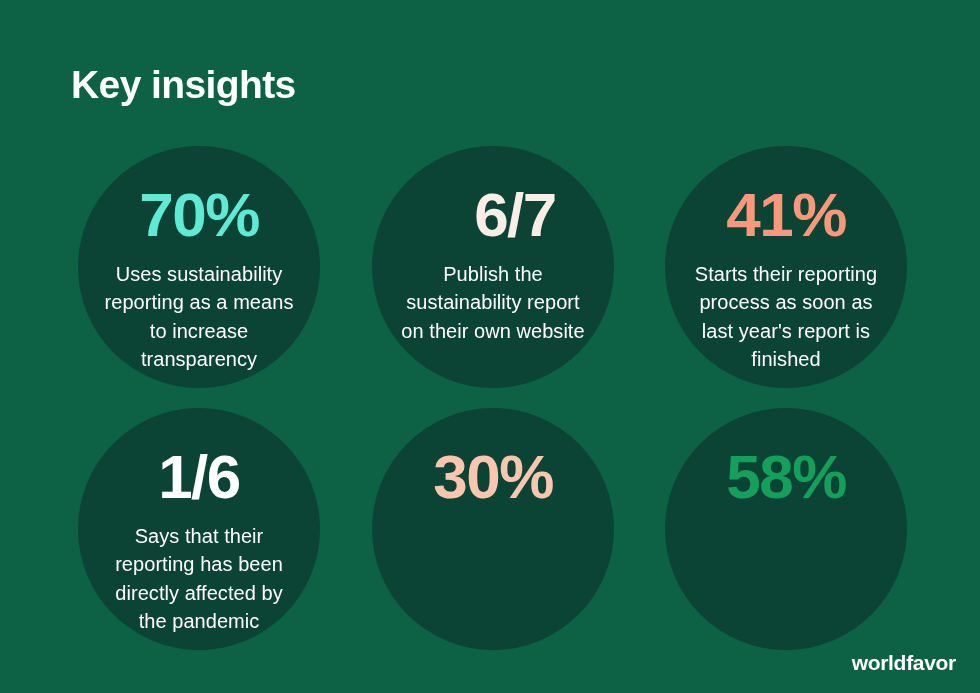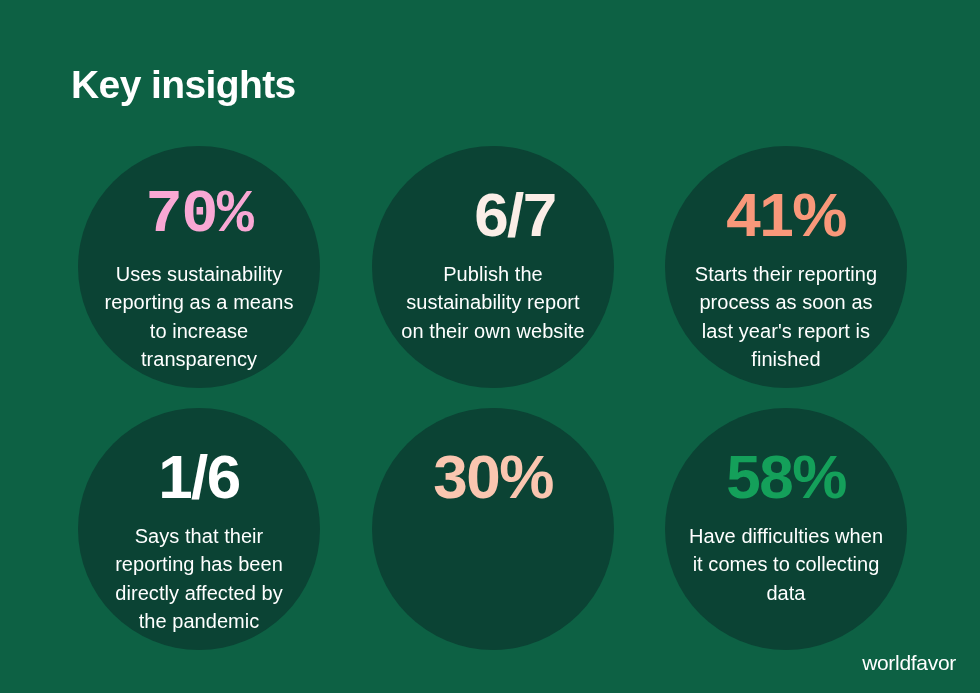--- a/index.html
+++ b/index.html
@@ -74,35 +74,35 @@
     font-weight: normal;
     letter-spacing: 0.05px;
   }
   .logo {
     position: absolute;
     right: 24px;
     bottom: 20px;
     font-size: 21px;
     color: #ffffff;
     letter-spacing: -0.3px;
-    font-weight: normal;
+    font-weight: bold;
     line-height: 1;
   }
 </style>
 </head>
 <body>
 
 <div class="slide" style="background: rgb(13, 97, 68);">
 
   <div class="page-title">Key insights</div>
 
   <div class="grid">
 
     <div class="stat-circle row-0 col-0" style="background: rgb(11, 67, 52);">
-      <div class="stat-value" style="color: #f9a8d4; font-family: Liberation Mono, monospace;">70%</div>
+      <div class="stat-value" style="color: #5eead4;">70%</div>
       <div class="stat-caption">Uses sustainability reporting as a means to increase transparency</div>
     </div>
 
     <div class="stat-circle row-0 col-1" style="background: rgb(11, 67, 52);">
       <div class="stat-value" style="color: rgb(251, 238, 231); margin-left: 44px;">6/7</div>
       <div class="stat-caption">Publish the sustainability report on their own website</div>
     </div>
 
     <div class="stat-circle row-0 col-2" style="background: rgb(11, 67, 52);">
       <div class="stat-value" style="color: rgb(249, 152, 122);">41%</div>
@@ -113,20 +113,19 @@
       <div class="stat-value" style="color: rgb(255, 255, 255);">1/6</div>
       <div class="stat-caption">Says that their reporting has been directly affected by the pandemic</div>
     </div>
 
     <div class="stat-circle row-1 col-1" style="background: rgb(11, 67, 52);">
       <div class="stat-value" style="color: rgb(250, 198, 176);">30%</div>
     </div>
 
     <div class="stat-circle row-1 col-2" style="background: rgb(11, 67, 52);">
       <div class="stat-value" style="color: rgb(20, 160, 90);">58%</div>
-      <div class="stat-caption">Have difficulties when it comes to collecting data</div>
     </div>
 
   </div>
 
   <div class="logo">worldfavor</div>
 
 </div>
 
 </body></html>

